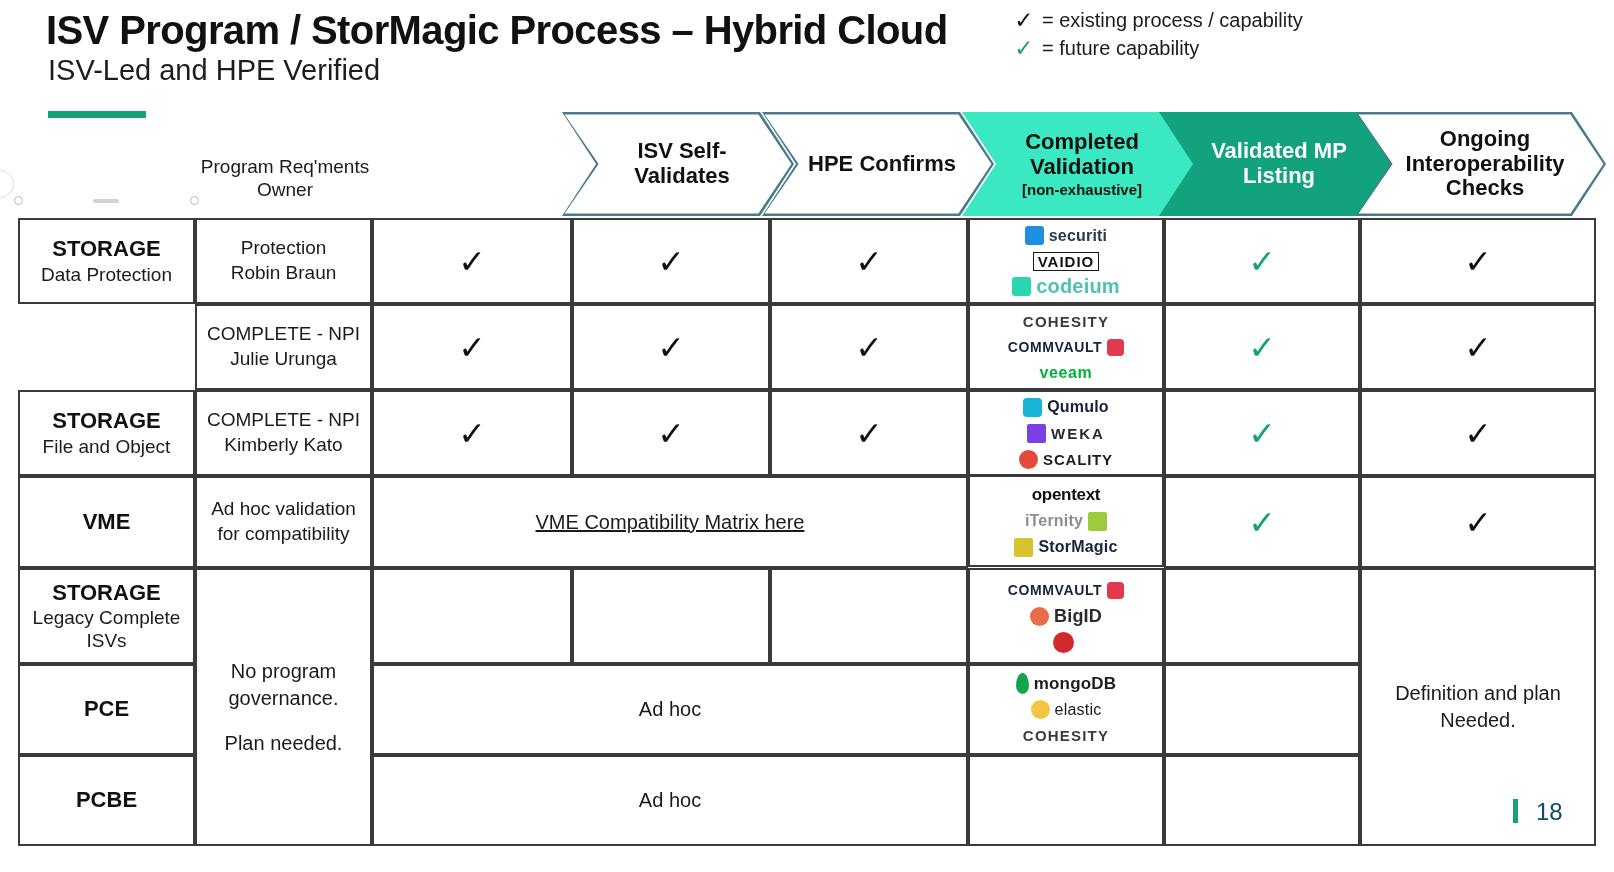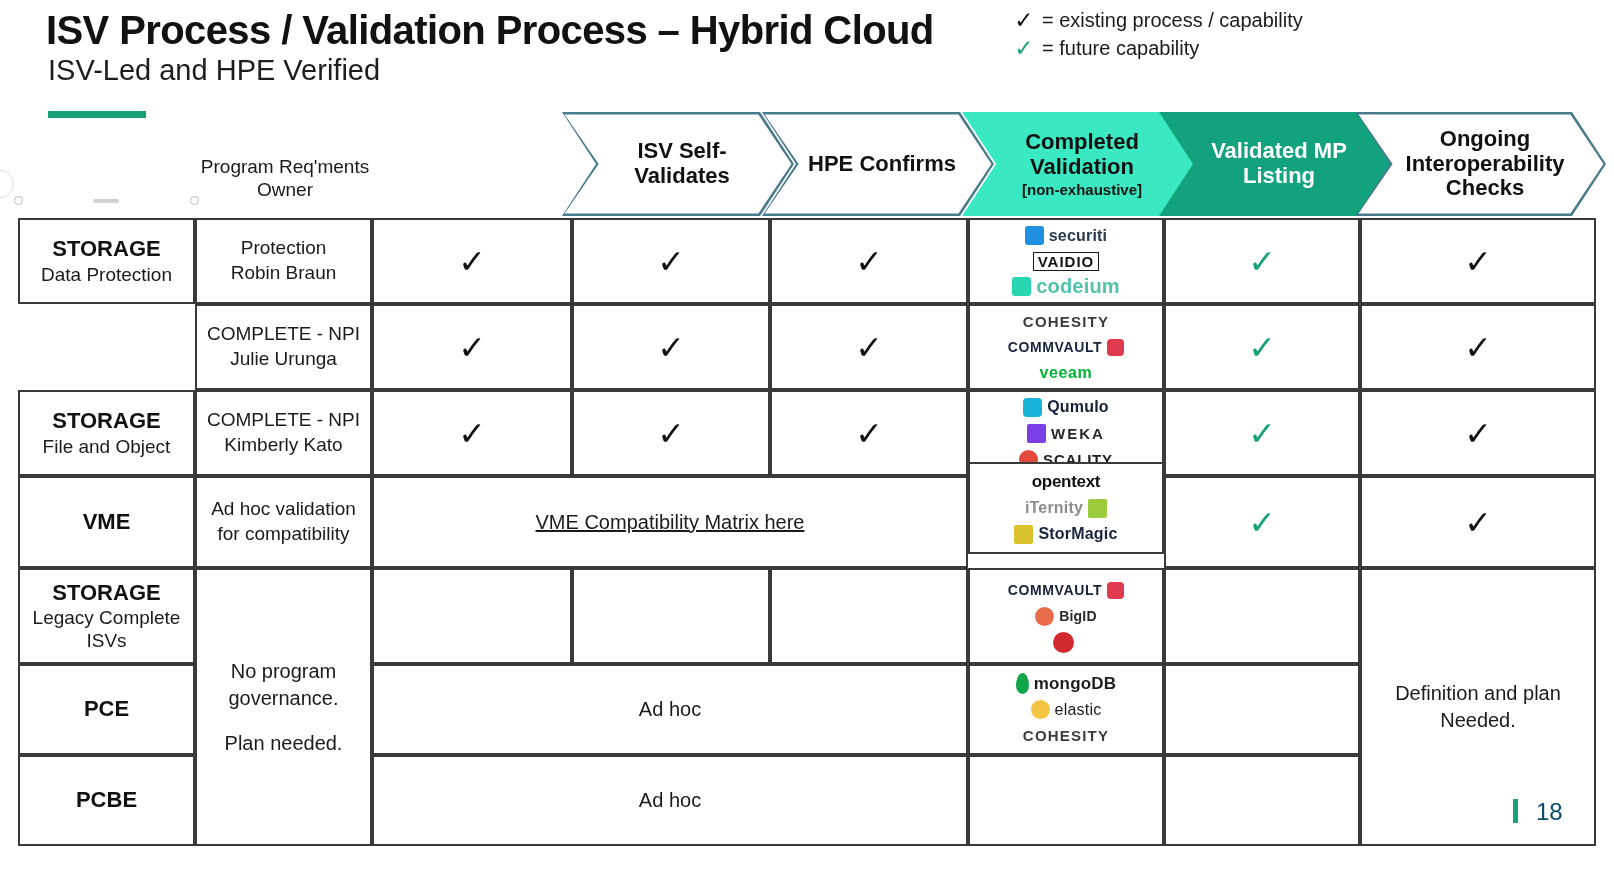--- a/index.html
+++ b/index.html
@@ -122,21 +122,21 @@
   .b-qumulo .logo-text { color: #15203a; font-size: 16px; }
   .b-weka .logo-mark { background: #7b3fe4; border-radius: 2px; }
   .b-weka .logo-text { color: #2a2a2a; font-size: 15px; letter-spacing: 2px; }
   .b-scality .logo-mark { background: #e24a3c; border-radius: 50%; }
   .b-scality .logo-text { color: #1c1c1c; font-size: 15px; letter-spacing: 0.8px; }
   .b-opentext .logo-text { color: #101010; font-size: 17px; letter-spacing: -0.3px; }
   .b-iternity .logo-text { color: #8d8d8d; font-size: 16px; }
   .b-iternity .logo-mark { background: #9ccb3b; border-radius: 2px; }
   .b-stormagic .logo-text { color: #16233c; font-size: 16px; }
   .b-stormagic .logo-mark { background: #d8c22e; border-radius: 2px; }
-  .b-bigid .logo-text { color: #2a2a2a; font-size: 14px; }
+  .b-bigid .logo-text { color: #2a2a2a; font-size: 18px; }
   .b-bigid .logo-mark { background: #e86b4a; border-radius: 50%; }
   .b-f5 .logo-mark { background: #d2292f; border-radius: 50%; width: 21px; height: 21px; }
   .b-mongodb .logo-mark { background: #12a64a; border-radius: 50% 50% 50% 50% / 60% 60% 40% 40%; width: 13px; height: 21px; }
   .b-mongodb .logo-text { color: #1c1c1c; font-size: 17px; }
   .b-elastic .logo-mark { background: #f5c542; border-radius: 50%; }
   .b-elastic .logo-text { color: #1c1c1c; font-size: 16px; font-weight: 500; }
 
   
   .page-accent {
     position: absolute; left: 1513px; top: 799px;
@@ -154,21 +154,21 @@
     content: ""; position: absolute; left: -4px; width: 10px; height: 2px; background: #1a1a1a;
   }
   .text-caret::before { top: 0; }
   .text-caret::after { bottom: 0; }
 </style>
 </head>
 <body>
 
 <div id="slide">
 
-  <div class="title">ISV Process / Validation Process – Hybrid Cloud</div>
+  <div class="title">ISV Program / StorMagic Process – Hybrid Cloud</div>
   <div class="subtitle">ISV-Led and HPE Verified</div>
   <div class="title-accent"></div>
 
   <div class="legend">
     <div class="legend-row">
       <span class="legend-check black">✓</span>
       <span class="legend-text">= existing process / capability</span>
     </div>
     <div class="legend-row">
       <span class="legend-check green">✓</span>
@@ -351,21 +351,21 @@
     <div class="cell" style="left:0; top:258px; width:177px; height:92px;">
       <span class="cat-main">VME</span>
     </div>
     <div class="cell" style="left:177px; top:258px; width:177px; height:92px;">
       <span class="owner-txt">Ad hoc validation</span>
       <span class="owner-txt">for compatibility</span>
     </div>
     <div class="cell" style="left:354px; top:258px; width:596px; height:92px;">
       <span class="link">VME Compatibility Matrix here</span>
     </div>
-    <div class="cell" style="left:950px; top:244px; width:196px; height:92px;">
+    <div class="cell" style="left:950px; top:257px; width:196px; height:92px;">
       <div class="logos">
         <div class="logo b-opentext">
           <span class="logo-text">opentext</span>
         </div>
         <div class="logo b-iternity">
           <span class="logo-text">iTernity</span>
           <span class="logo-mark"></span>
         </div>
         <div class="logo b-stormagic">
           <span class="logo-mark"></span>

